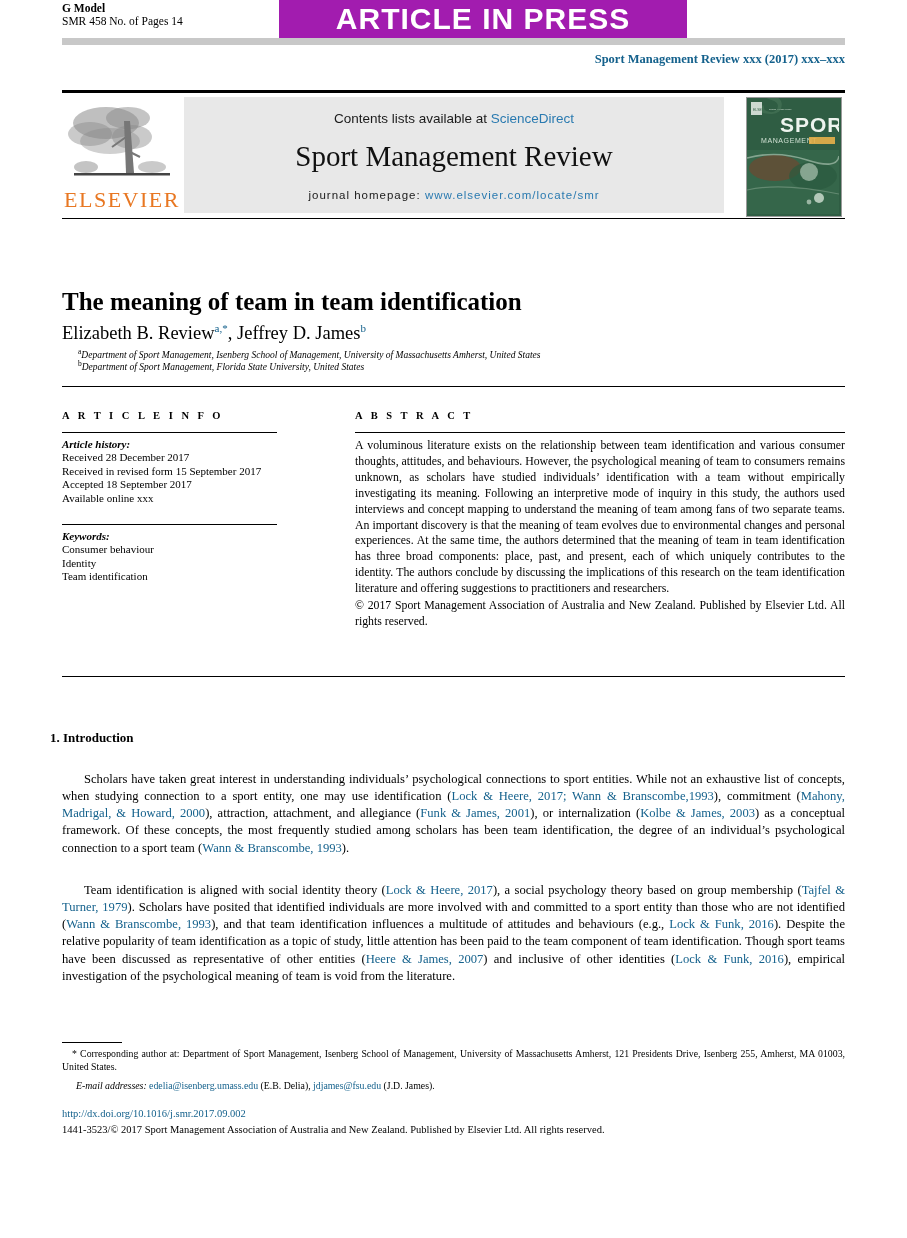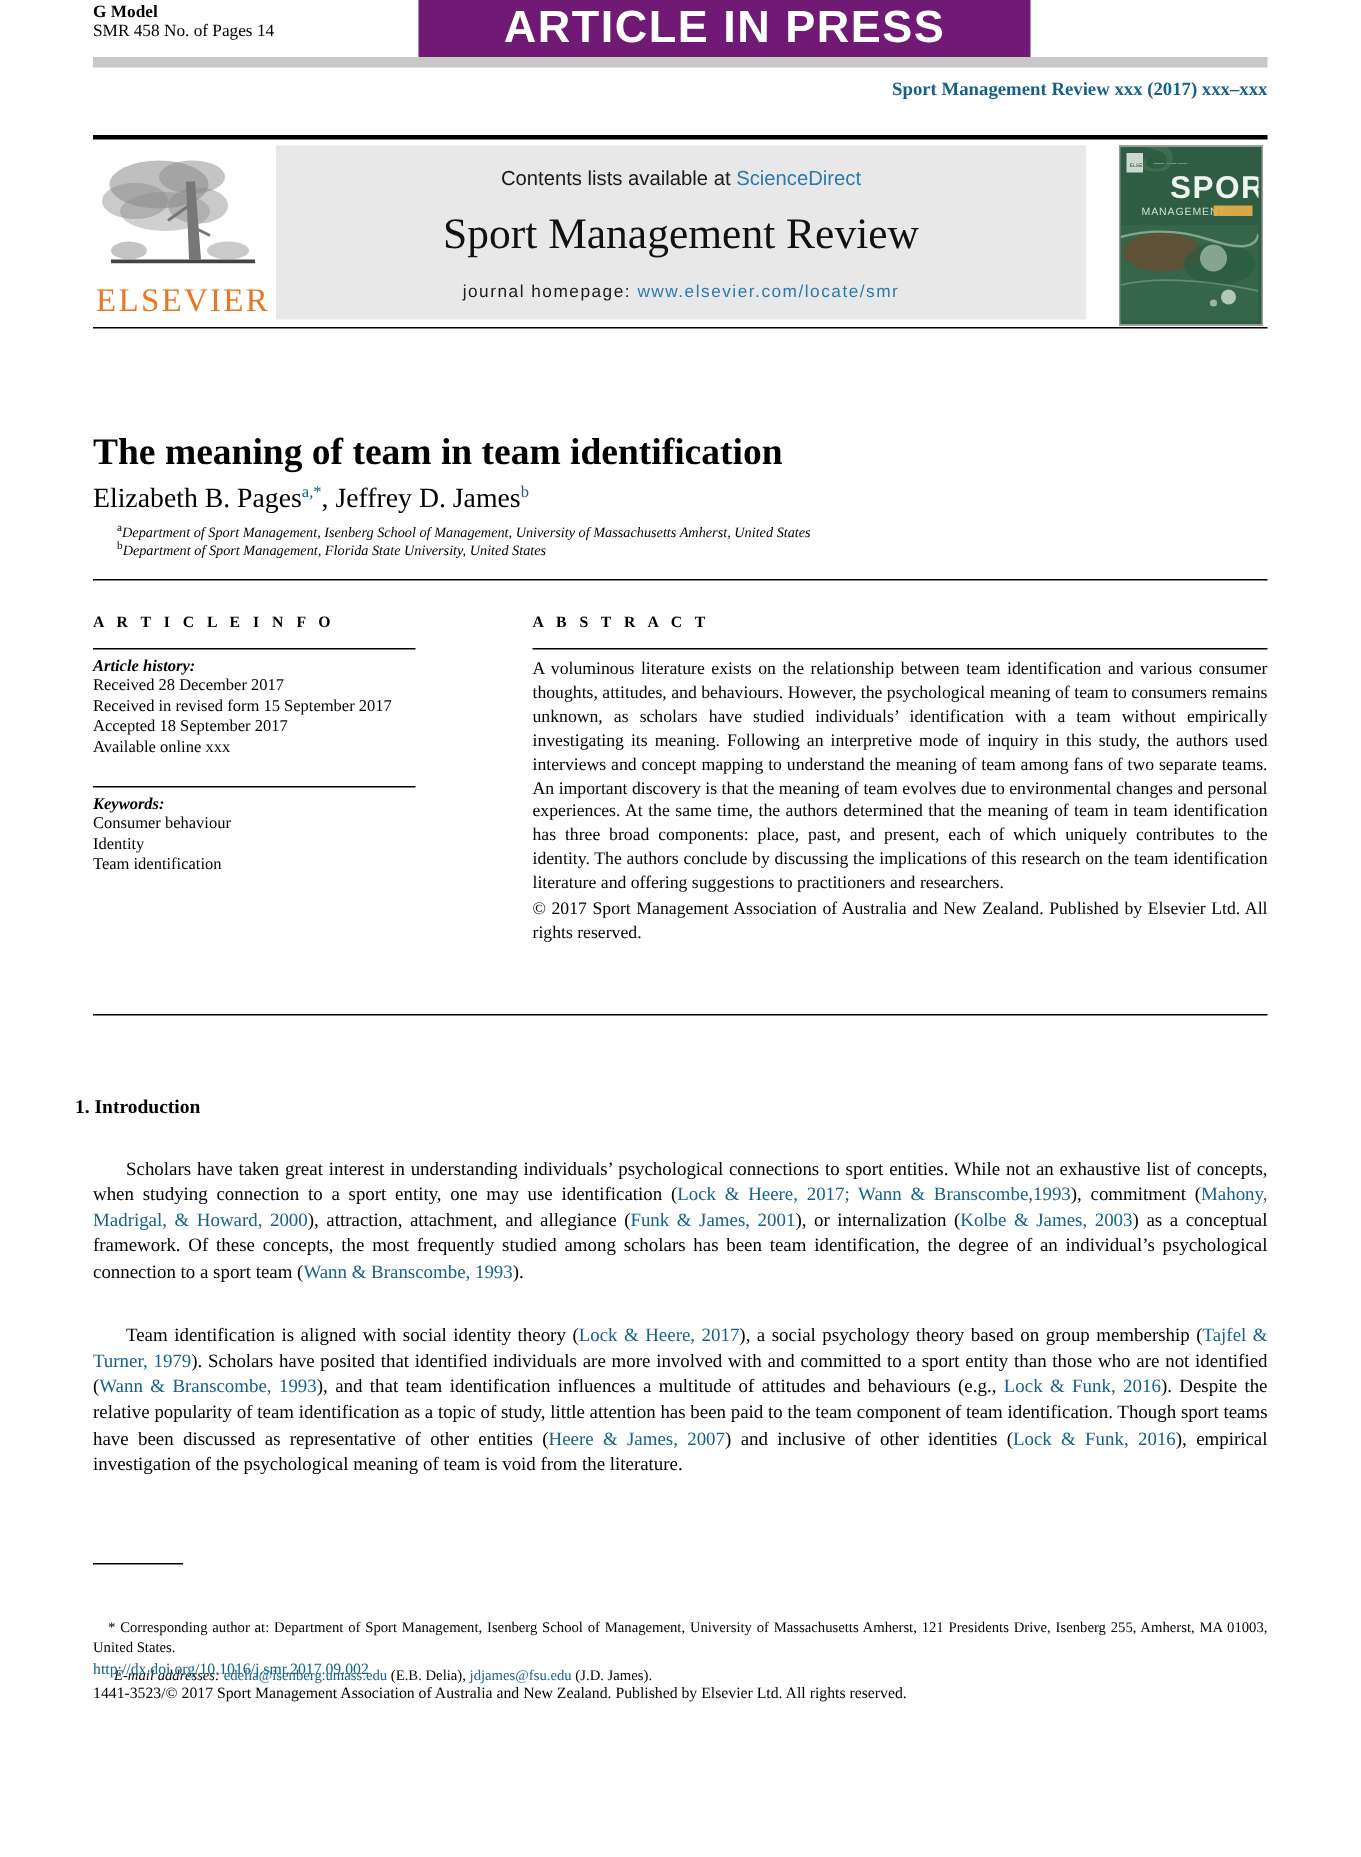--- a/index.html
+++ b/index.html
@@ -24,21 +24,21 @@
   .banner-row {
     position: absolute;
     left: 0; top: 0;
     width: 873px;
     height: 40px;
   }
   .banner-grey {
     position: absolute;
     left: 279px; top: 0;
     width: 408px; height: 38px;
-    background: #701a75;
+    background: #a21caf;
   }
   .banner-grey span {
     display: block;
     font-family: "Liberation Sans", sans-serif;
     font-weight: bold;
     font-size: 30px;
     letter-spacing: 1px;
     color: #ffffff;
     text-align: center;
     line-height: 38px;
@@ -248,21 +248,20 @@
     background: #000;
   }
   .footnote {
     position: absolute;
     left: 62px;
     width: 783px;
     font-family: "Liberation Serif", serif;
     font-size: 9.8px;
     line-height: 12.6px;
     text-align: justify;
-    margin-top: 32px;
   }
   #foot-corr { top: 1048px; text-indent: 10px; }
   #foot-mail { top: 1080px; text-indent: 14px; }
   .footnote .it { font-style: italic; }
   .footnote a { color: #14618c; text-decoration: none; }
 
   .doi-line {
     position: absolute;
     left: 62px; top: 1108px;
     font-family: "Liberation Serif", serif;
@@ -365,21 +364,21 @@
         <circle cx="62" cy="104" r="2.4" fill="#dde9de" opacity="0.6"></circle>
       </svg>
     </div>
   </div>
 
   <div class="hrule-thin" style="top:218px;"></div>
 
   <h1 class="art-title">The meaning of team in team identification</h1>
 
   <div class="authors">
-    <span>Elizabeth B. Pages</span><sup>a,*</sup>, <span>Jeffrey D. James</span><sup>b</sup>
+    <span>Elizabeth B. Review</span><sup>a,*</sup>, <span>Jeffrey D. James</span><sup>b</sup>
   </div>
 
   <div class="affil a">
     <sup>a</sup><span>Department of Sport Management, Isenberg School of Management, University of Massachusetts Amherst, United States</span>
   </div>
   <div class="affil b">
     <sup>b</sup><span>Department of Sport Management, Florida State University, United States</span>
   </div>
 
   <div class="hrule-thin" style="top:386px;"></div>

